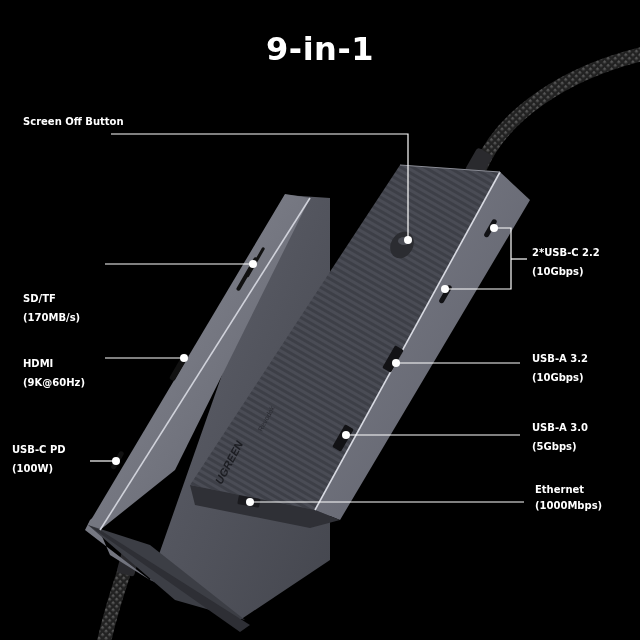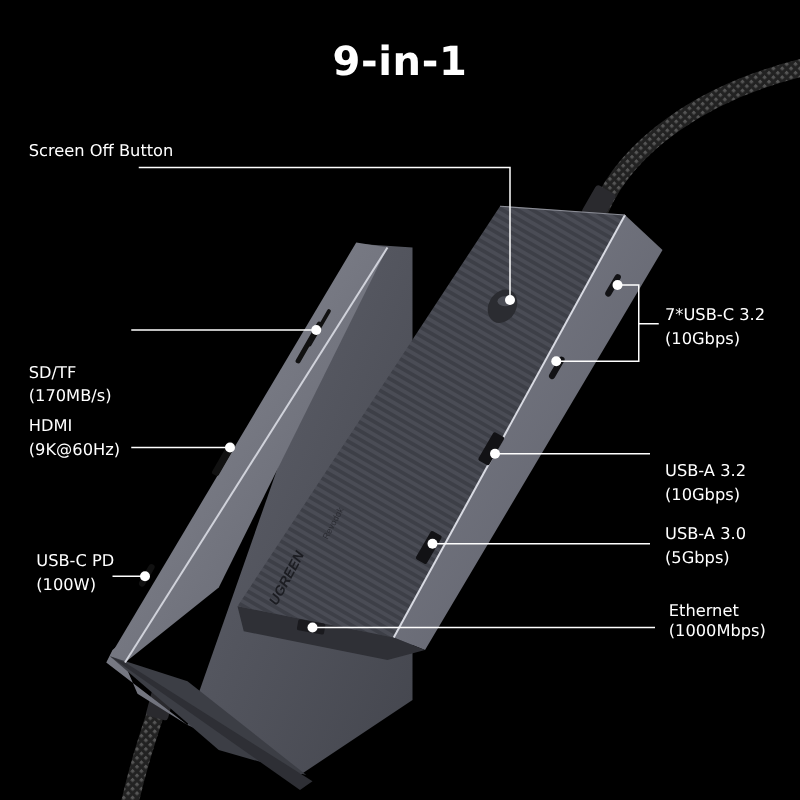--- a/index.html
+++ b/index.html
@@ -27,22 +27,22 @@
     }
     .product {
       position: absolute;
       left: 0;
       top: 0;
       width: 640px;
       height: 640px;
     }
     .label {
       position: absolute;
-      font-size: 13px;
-      font-weight: normal;
+      font-size: 10px;
+      font-weight: bold;
       line-height: 19px;
       white-space: nowrap;
     }
     .label span { display: block; }
   </style>
 </head>
 <body>
 
 <div class="title">9-in-1</div>
 
@@ -160,36 +160,36 @@
 
 <div class="label" style="left:23px; top:112px;">
   <span>Screen Off Button</span>
 </div>
 
 <div class="label" style="left:23px; top:249px;margin-top:40px;">
   <span>SD/TF</span>
   <span>(170MB/s)</span>
 </div>
 
-<div class="label" style="left:23px; top:332px;">
+<div class="label" style="left:23px; top:354px;">
   <span>HDMI</span>
   <span>(9K@60Hz)</span>
 </div>
 
-<div class="label" style="left:29px; top:440px;">
+<div class="label" style="left:12px; top:440px;">
   <span>USB-C PD</span>
   <span>(100W)</span>
 </div>
 
 <div class="label" style="left:532px; top:243px;">
-  <span>7*USB-C 3.2</span>
+  <span>2*USB-C 2.2</span>
   <span>(10Gbps)</span>
 </div>
 
-<div class="label" style="left:532px; top:368px;">
+<div class="label" style="left:532px; top:349px;">
   <span>USB-A 3.2</span>
   <span>(10Gbps)</span>
 </div>
 
 <div class="label" style="left:532px; top:418px;">
   <span>USB-A 3.0</span>
   <span>(5Gbps)</span>
 </div>
 
 <div class="label" style="left:535px; top:480px;">

